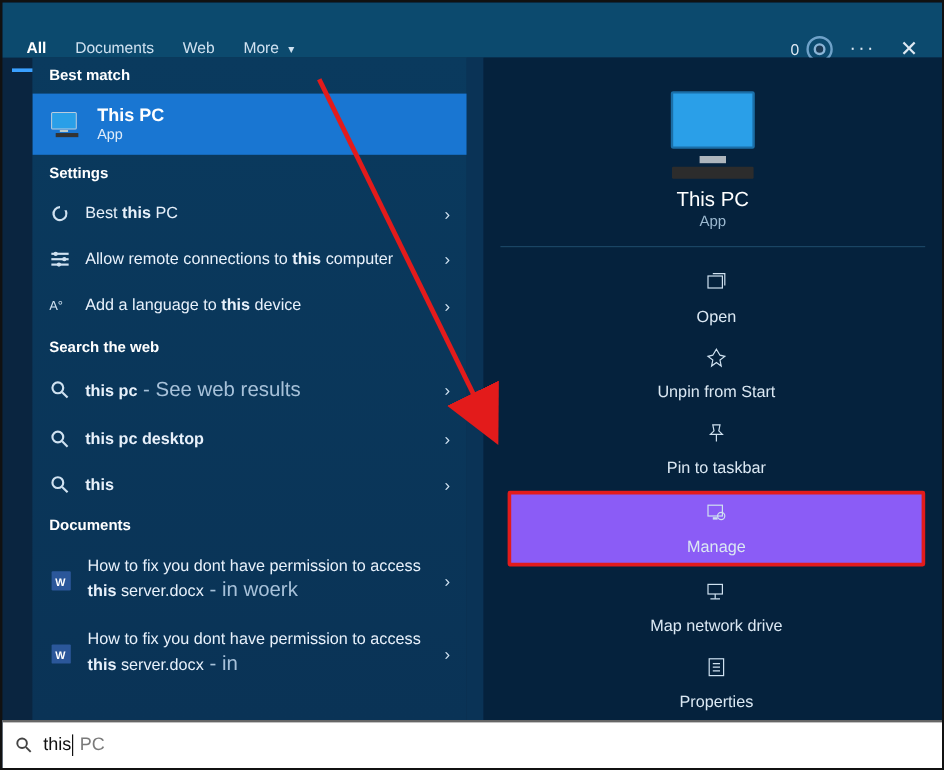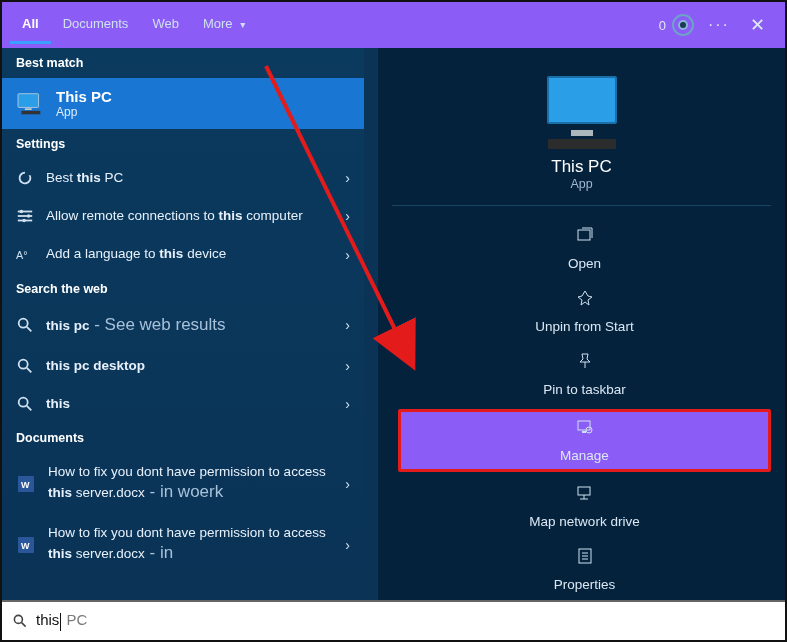--- a/index.html
+++ b/index.html
@@ -1,33 +1,33 @@
 <!DOCTYPE html>
 <html><head>
 <meta charset="utf-8">
 <style>
   * { box-sizing: border-box; margin: 0; padding: 0; font-family: "Segoe UI", Arial, sans-serif; }
   body { width: 787px; height: 642px; background: #0a2540; position: relative; border: 2px solid #111; }
   .topbar {
-    height: 46px; background: #8b5cf6; display: flex; align-items: flex-start;
-    padding: 0 8px; color: #dfe9f3; font-size: 13px;
+    height: 46px; background: #0c4a6e; display: flex; align-items: flex-start;
+    padding: 16px 8px; color: #dfe9f3; font-size: 13px;
   }
   .tabs { display: flex; gap: 0; align-items: flex-start; height: 46px; }
   .tab { padding: 14px 12px 10px 12px; cursor: pointer; color: #cfe1f0; }
   .tab.active { color: #fff; font-weight: 600; border-bottom: 3px solid #3aa0ff; }
   .tab .chev { margin-left: 4px; font-size: 10px; }
   .top-spacer { flex: 1; }
   .top-right { display: flex; align-items: center; gap: 14px; padding-right: 6px; height: 46px; }
   .points { display: flex; align-items: center; gap: 6px; font-size: 13px; }
   .medal { width: 22px; height: 22px; border-radius: 50%; border: 2px solid #6fa2c9; display:flex; align-items:center; justify-content:center; }
   .medal-inner { width:10px; height:10px; border-radius:50%; background:#1b3a55; border:2px solid #8ab4d6;}
   .dots { letter-spacing: 2px; font-size: 16px; color:#dfe9f3; cursor:pointer; }
   .closex { font-size: 18px; color:#dfe9f3; cursor:pointer; padding: 0 6px; }
 
-  .columns { display: flex; height: calc(100% - 46px - 40px); }
+  .columns { display: flex; height: calc(100% - 46px - 40px); margin-left: 25px; }
   .leftcol { width: 362px; background: linear-gradient(#0a3a5e,#0a3356); color:#e8f1fb; overflow:hidden;}
   .rightcol { flex:1; background: #05223d; border-left:0; padding: 18px 14px 10px 14px; color:#e2edf6; position:relative;}
   .midgap { width:14px; background:#0a3356;}
   
   .grp-hdr { padding: 8px 14px; font-size: 12.5px; color:#fff; font-weight:600;}
   .best-row { background:#1976d2; display:flex; align-items:center; padding:10px 14px; gap:12px;}
   .pc-icon { width:28px; height:24px; }
   .best-title { font-size:15px; font-weight:600; color:#fff;}
   .best-sub { font-size:12px; color:#e0ecf9;}
   

